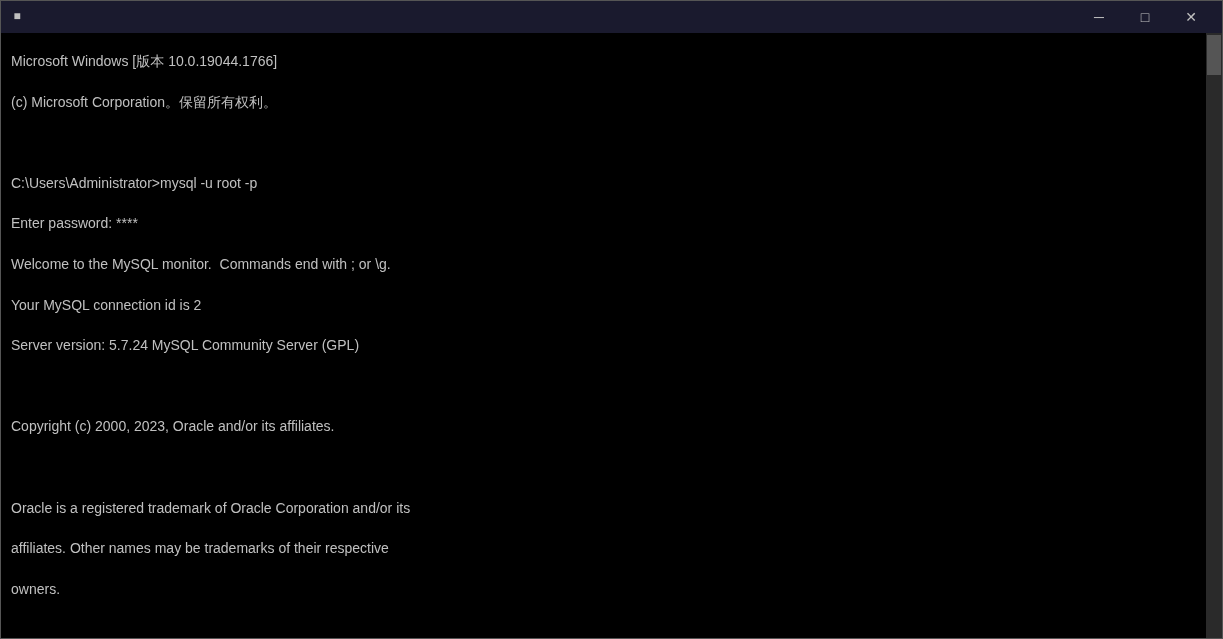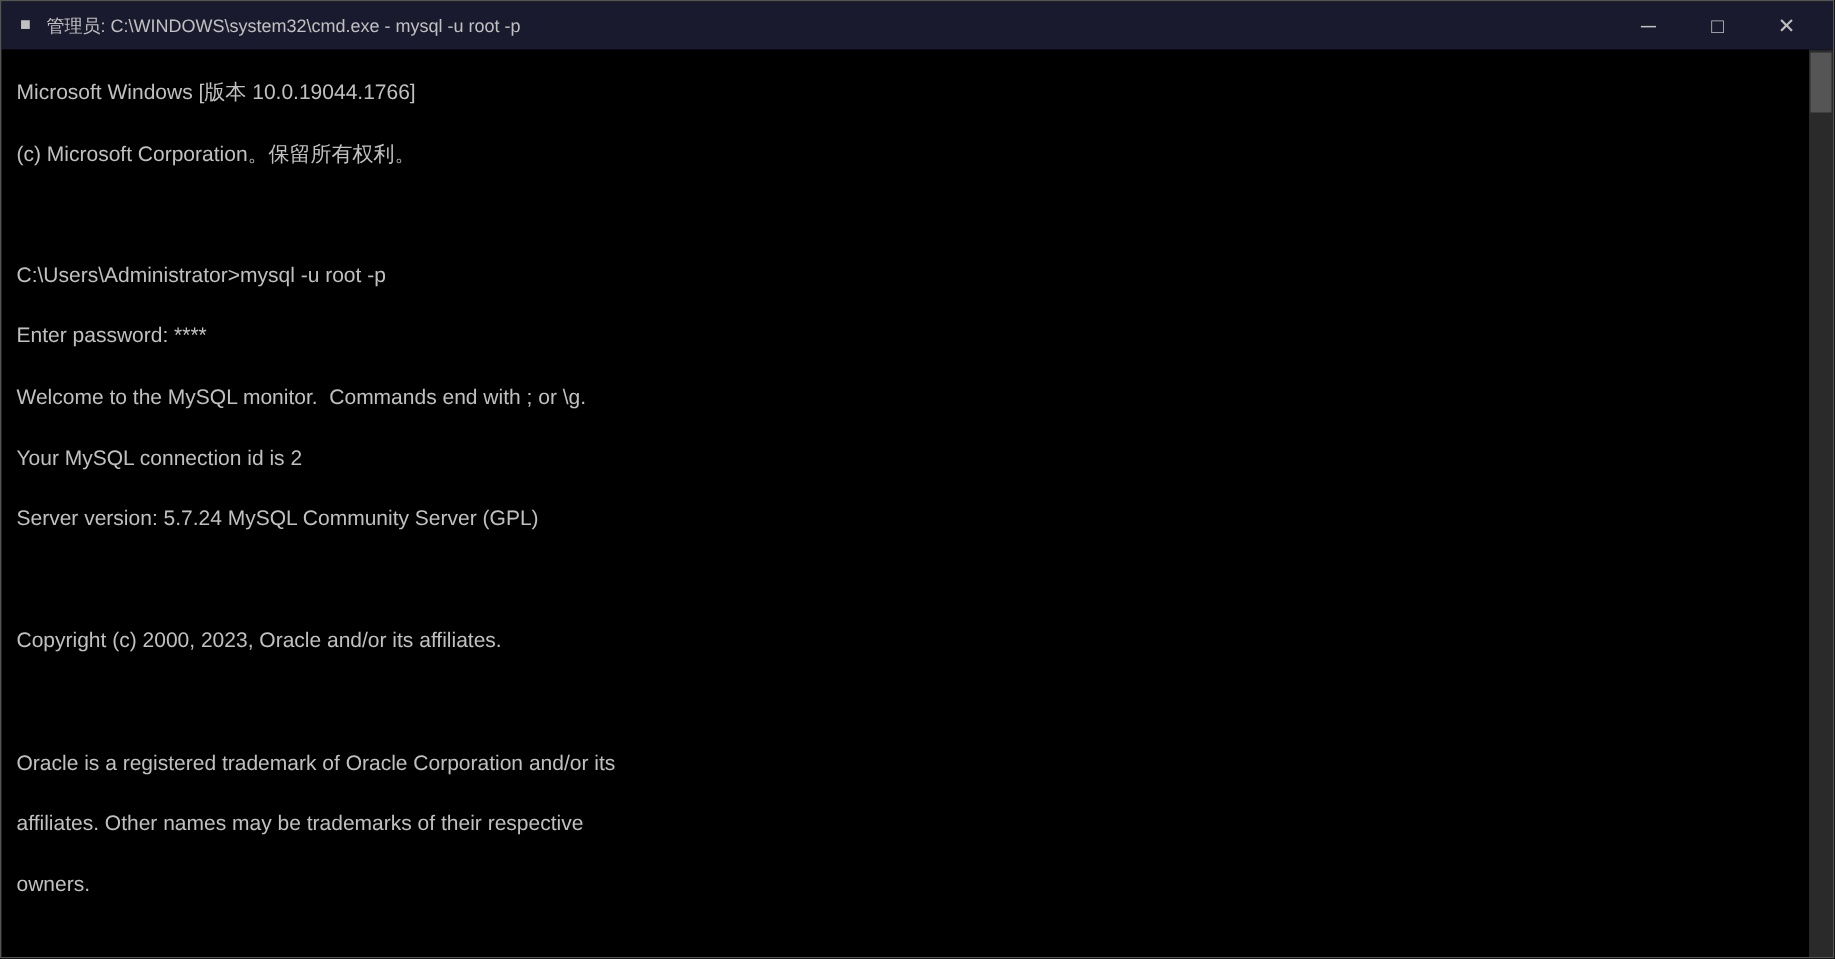--- a/index.html
+++ b/index.html
@@ -114,21 +114,20 @@
       50% { opacity: 0; }
     }
   </style>
 </head>
 <body>
 
 <div class="window">
 
   <div class="titlebar">
     <span class="titlebar-icon">■</span>
-    <span class="titlebar-title">管理员: C:\WINDOWS\system32\cmd.exe - mysql -u root -p</span>
     <div class="titlebar-controls">
       <button class="titlebar-btn">─</button>
       <button class="titlebar-btn">□</button>
       <button class="titlebar-btn close">✕</button>
     </div>
   </div>
 
   <div class="console-area">
     <div class="console-content" id="console-output"><span class="line">Microsoft Windows [版本 10.0.19044.1766]</span><br><span class="line">(c) Microsoft Corporation。保留所有权利。</span><br><span class="line"></span><br><span class="line">C:\Users\Administrator&gt;mysql -u root -p</span><br><span class="line">Enter password: ****</span><br><span class="line">Welcome to the MySQL monitor.  Commands end with ; or \g.</span><br><span class="line">Your MySQL connection id is 2</span><br><span class="line">Server version: 5.7.24 MySQL Community Server (GPL)</span><br><span class="line"></span><br><span class="line">Copyright (c) 2000, 2023, Oracle and/or its affiliates.</span><br><span class="line"></span><br><span class="line">Oracle is a registered trademark of Oracle Corporation and/or its</span><br><span class="line">affiliates. Other names may be trademarks of their respective</span><br><span class="line">owners.</span><br><span class="line"></span><br><br><br></div>
     <div class="scrollbar">

